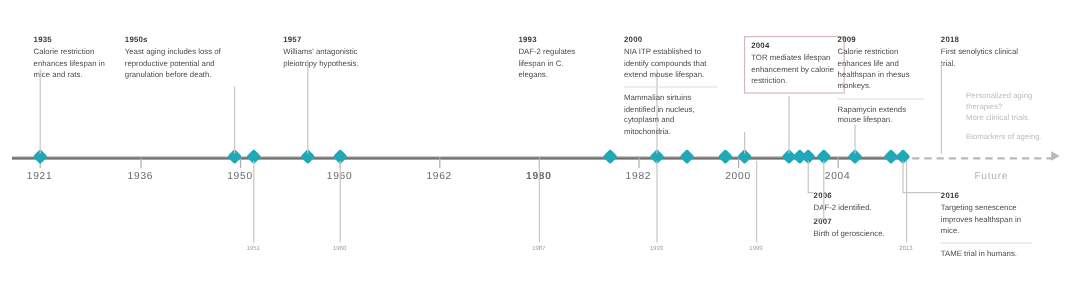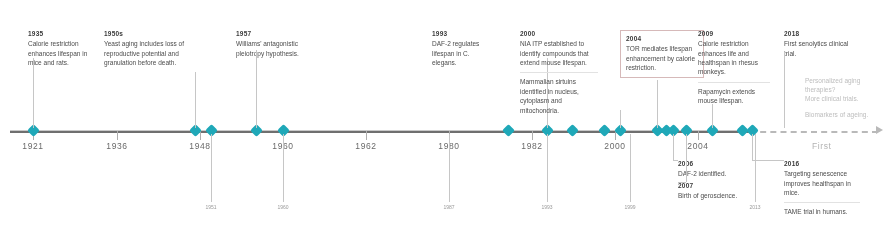--- a/index.html
+++ b/index.html
@@ -82,34 +82,34 @@
   }
 </style>
 </head>
 <body>
 
 <div id="stage">
   <div class="axis-line-light"></div>
   <div class="axis-line"></div>
   <div class="axis-dashed"></div>
   <div class="axis-arrow"></div>
-  <div class="future-label">First</div>
+  <div class="future-label">Future</div>
   <div id="dyn">
       <div class="tick" style="left: 33px;"></div>
       <div class="tick-label" style="left: 33px;">1921</div>
       <div class="tick" style="left: 117px;"></div>
       <div class="tick-label" style="left: 117px;">1936</div>
       <div class="tick" style="left: 200px;"></div>
-      <div class="tick-label" style="left: 200px;">1948</div>
+      <div class="tick-label" style="left: 200px;">1950</div>
       <div class="tick" style="left: 283px;"></div>
       <div class="tick-label" style="left: 283px;">1960</div>
       <div class="tick" style="left: 366px;"></div>
       <div class="tick-label" style="left: 366px;">1962</div>
       <div class="tick" style="left: 449px;"></div>
-      <div class="tick-label" style="left: 449px;">1980</div>
+      <div class="tick-label" style="left: 449px; font-weight: bold;">1980</div>
       <div class="tick" style="left: 532px;"></div>
       <div class="tick-label" style="left: 532px;">1982</div>
       <div class="tick" style="left: 615px;"></div>
       <div class="tick-label" style="left: 615px;">2000</div>
       <div class="tick" style="left: 698px;"></div>
       <div class="tick-label" style="left: 698px;">2004</div>
       <div class="dot" title="1935" style="left: 33px;"></div>
       <div class="dot" title="1949" style="left: 195px;"></div>
       <div class="dot" title="1951" style="left: 211px;"></div>
       <div class="dot" title="1957" style="left: 256px;"></div>

